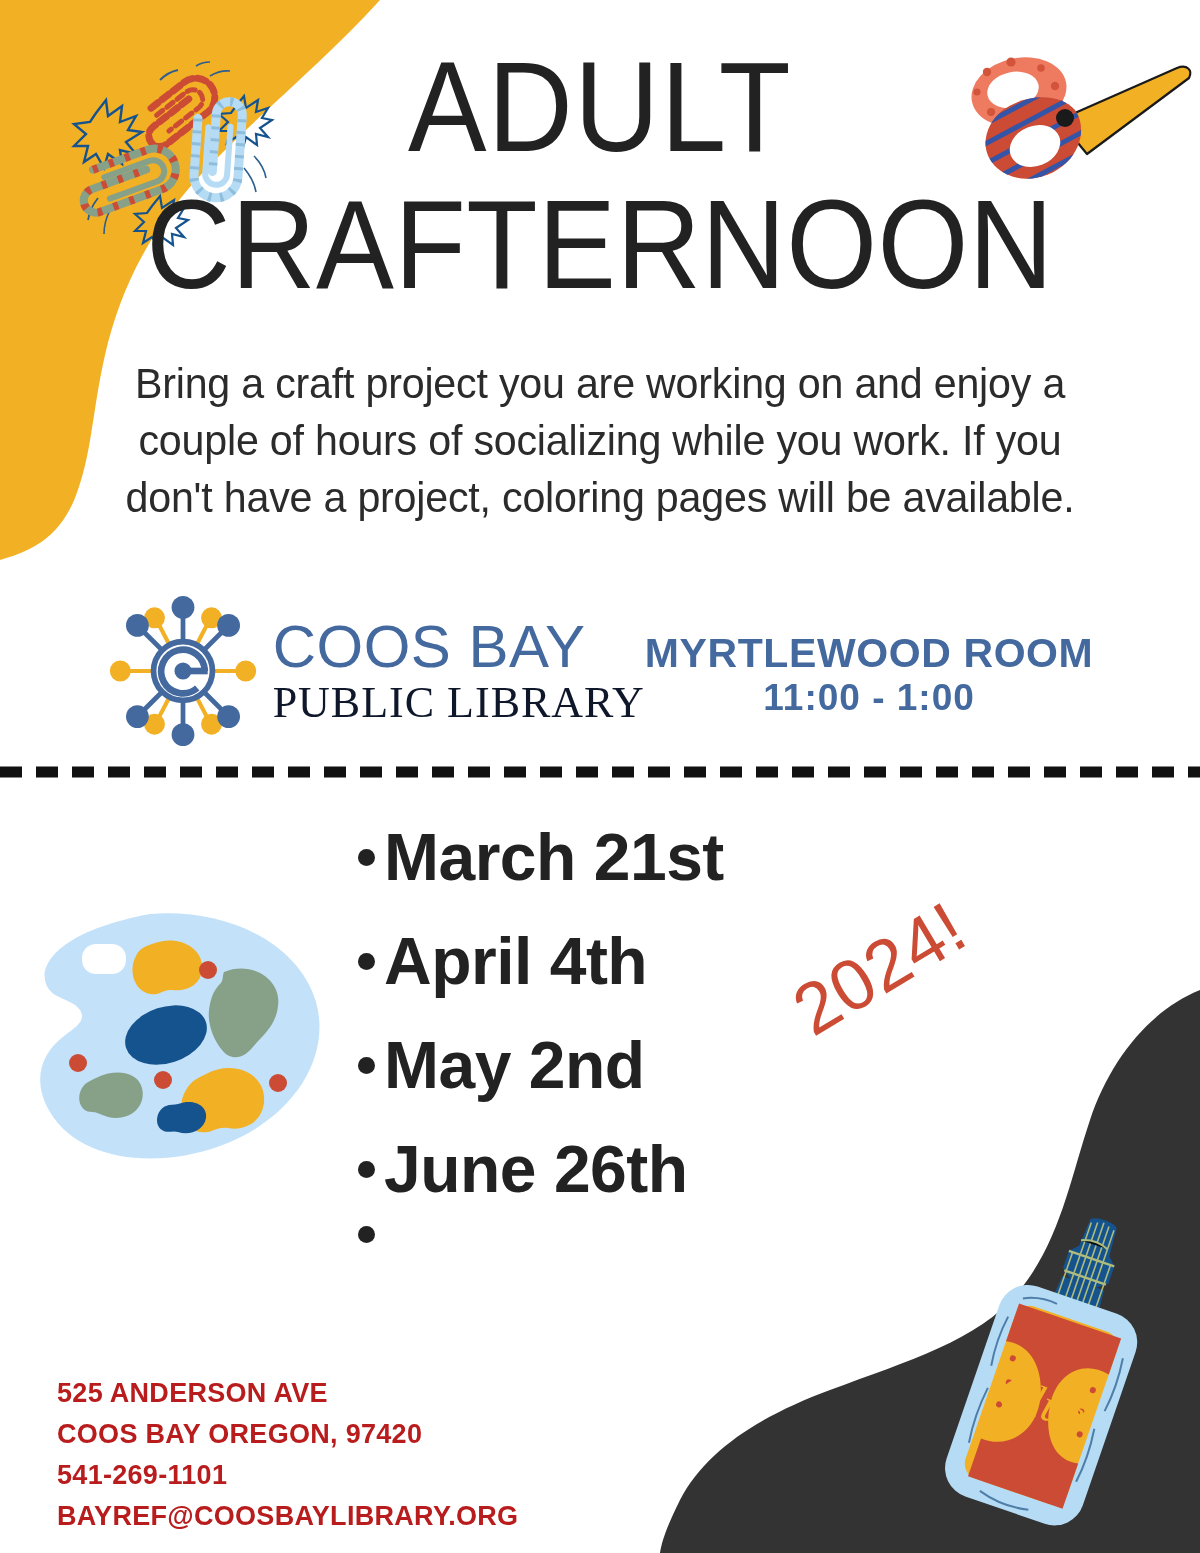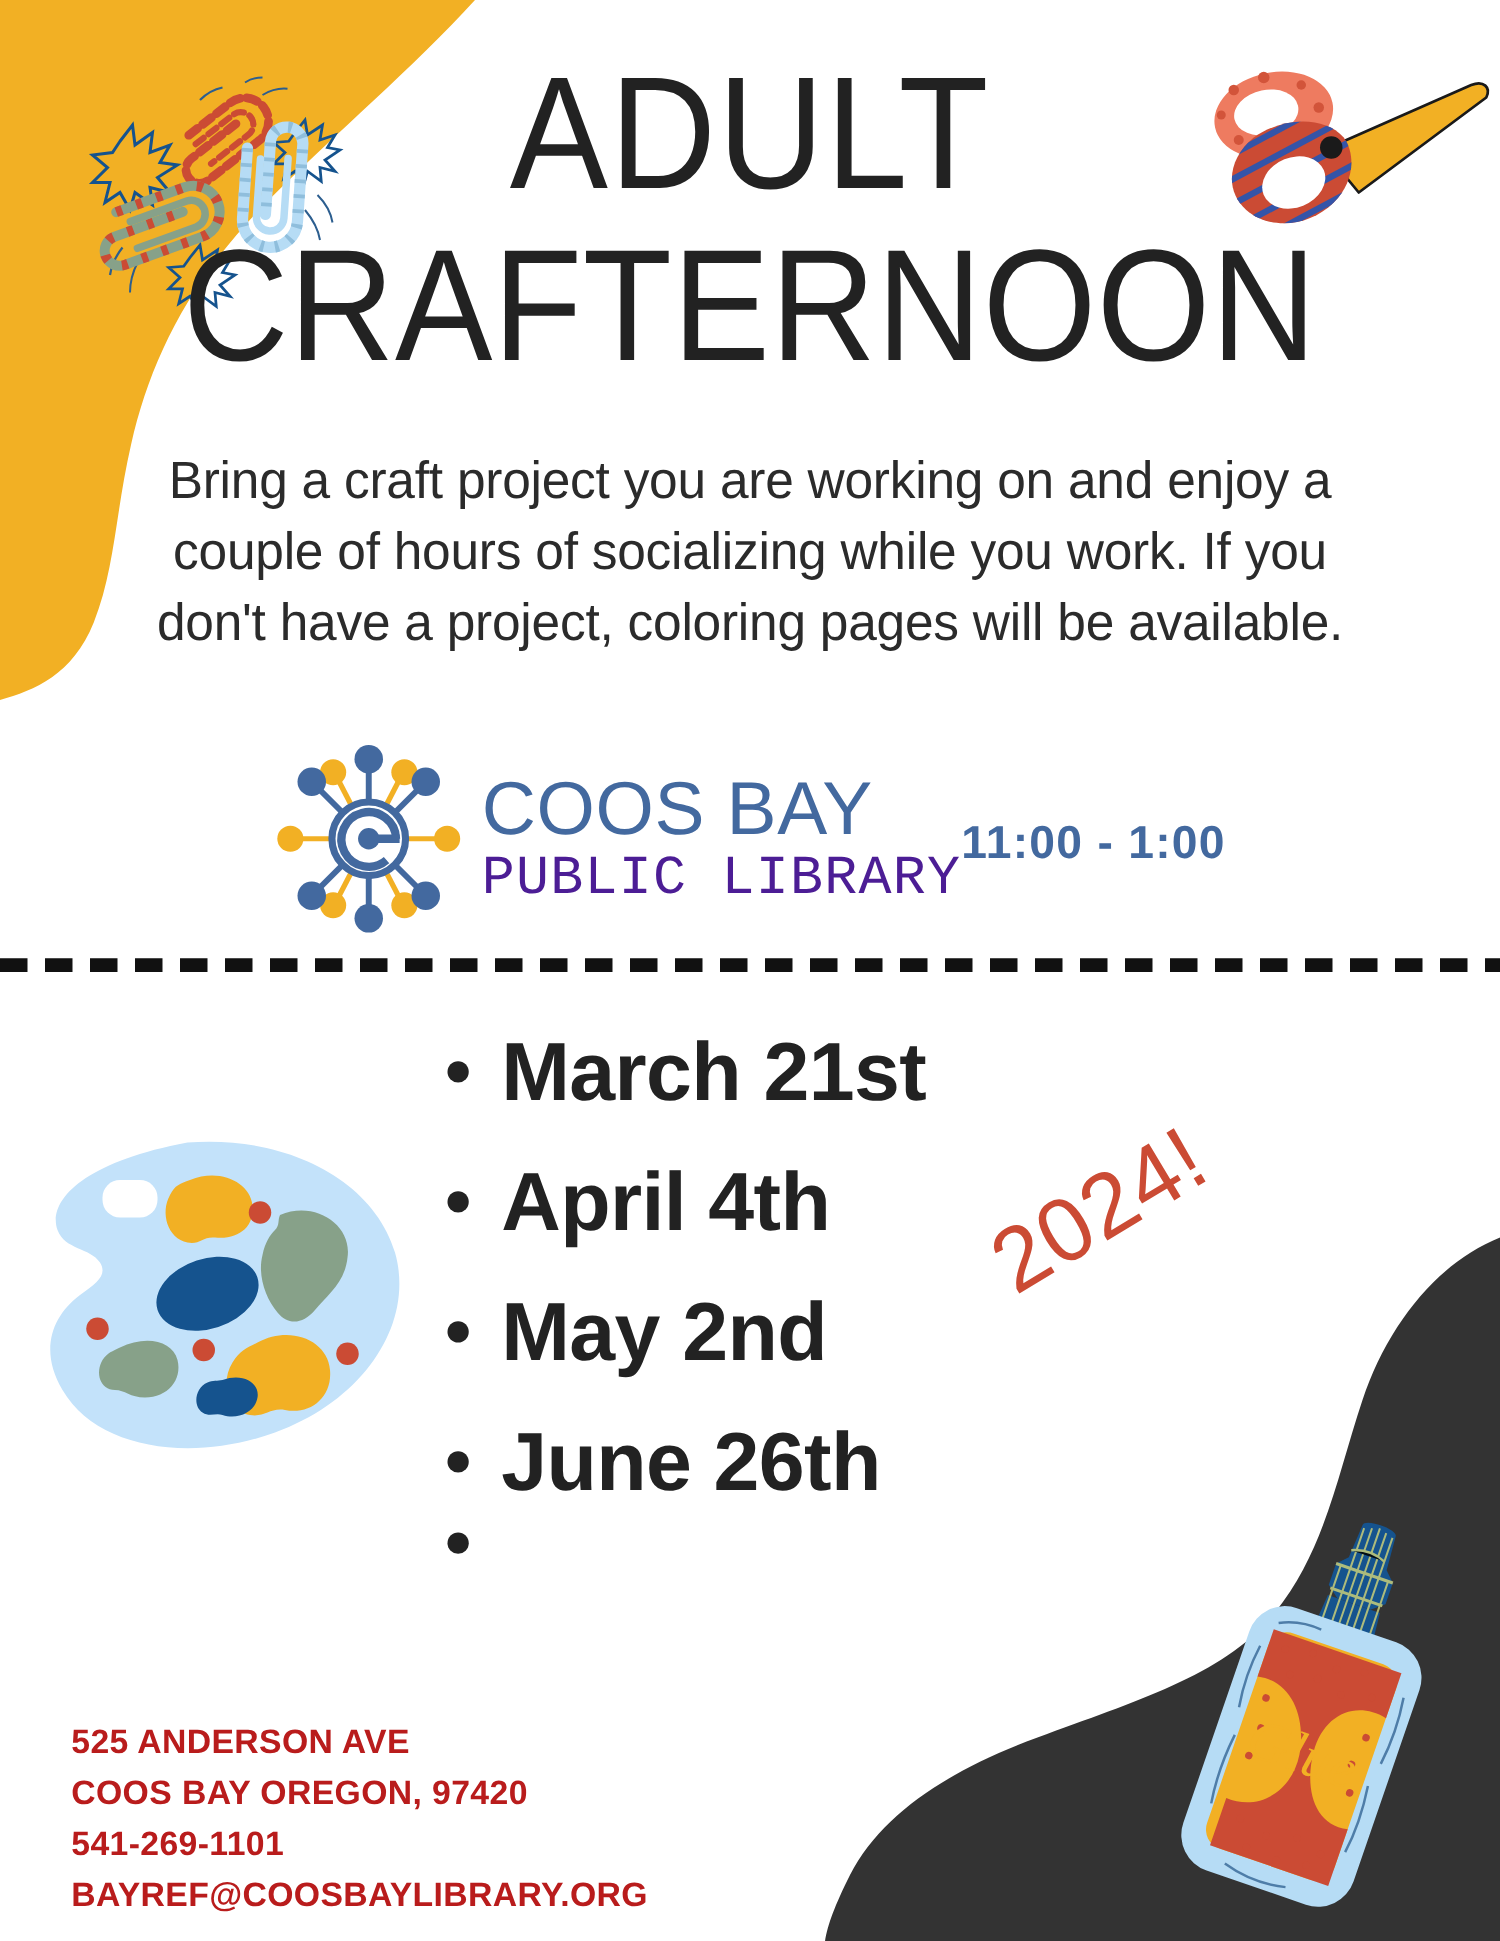--- a/index.html
+++ b/index.html
@@ -52,23 +52,23 @@
   }
   .logo-block { display:flex; align-items:center; gap:14px; }
   .logo-mark { width:152px; height:152px; flex:0 0 auto; }
   .logo-words { display:flex; flex-direction:column; line-height:1; }
   .logo-words .l1 {
     font-family:"Liberation Sans", sans-serif;
     font-weight:400; font-size:60px; letter-spacing:0.5px;
     color:#43699F;
   }
   .logo-words .l2 {
-    font-family:Liberation Mono, monospace;
+    font-family:Liberation Serif, serif;
     font-weight:300; font-size:44px; letter-spacing:1px;
-    color:#4c1d95; margin-top:4px;
+    color:#0f172a; margin-top:4px;
   }
   .room-block { text-align:center; margin-top:6px; }
   .room-name {
     font-family:"Liberation Sans", sans-serif;
     font-weight:bold; font-size:41px; letter-spacing:0.6px;
     color:#43699F; white-space:nowrap;
   }
   .room-time {
     font-family:"Liberation Sans", sans-serif;
     font-weight:bold; font-size:37px; letter-spacing:1px;
@@ -80,21 +80,21 @@
     position:absolute; top:766px; left:0; width:1200px; height:12px;
     z-index:6;
   }
 
   
   .dates-list {
     position:absolute; top:824px; left:358px; width:520px;
     list-style:none; z-index:7;
   }
   .date-item {
-    display:flex; align-items:baseline; gap:26px;
+    display:flex; align-items:baseline; gap:9px;
     margin-bottom:38px;
     font-family:"Liberation Sans", sans-serif;
     font-weight:bold; font-size:66px; color:#222222;
     letter-spacing:-0.5px; line-height:1.0;
   }
   .date-bullet {
     width:17px; height:17px; border-radius:50%;
     background:#222222; flex:0 0 auto;
     position:relative; top:-14px;
   }
@@ -346,20 +346,21 @@
       <line x1="80" y1="80" x2="106" y2="80" stroke="#43699F" stroke-width="7"></line>
       <circle cx="80" cy="80" r="9" fill="#43699F"></circle>
     </svg>
     <span class="logo-words">
       <span class="l1">COOS BAY</span>
       <span class="l2">PUBLIC LIBRARY</span>
     </span>
   </div>
 
   <div class="room-block">
+    <div class="room-name">MYRTLEWOOD ROOM</div>
     <div class="room-time">11:00 - 1:00</div>
   </div>
 </div>
 
 <svg class="divider" viewBox="0 0 1200 12" preserveAspectRatio="none">
   <line x1="0" y1="6" x2="1200" y2="6" stroke="#111111" stroke-width="11" stroke-dasharray="22 14"></line>
 </svg>
 
 <ul class="dates-list">
   <li class="date-item">

